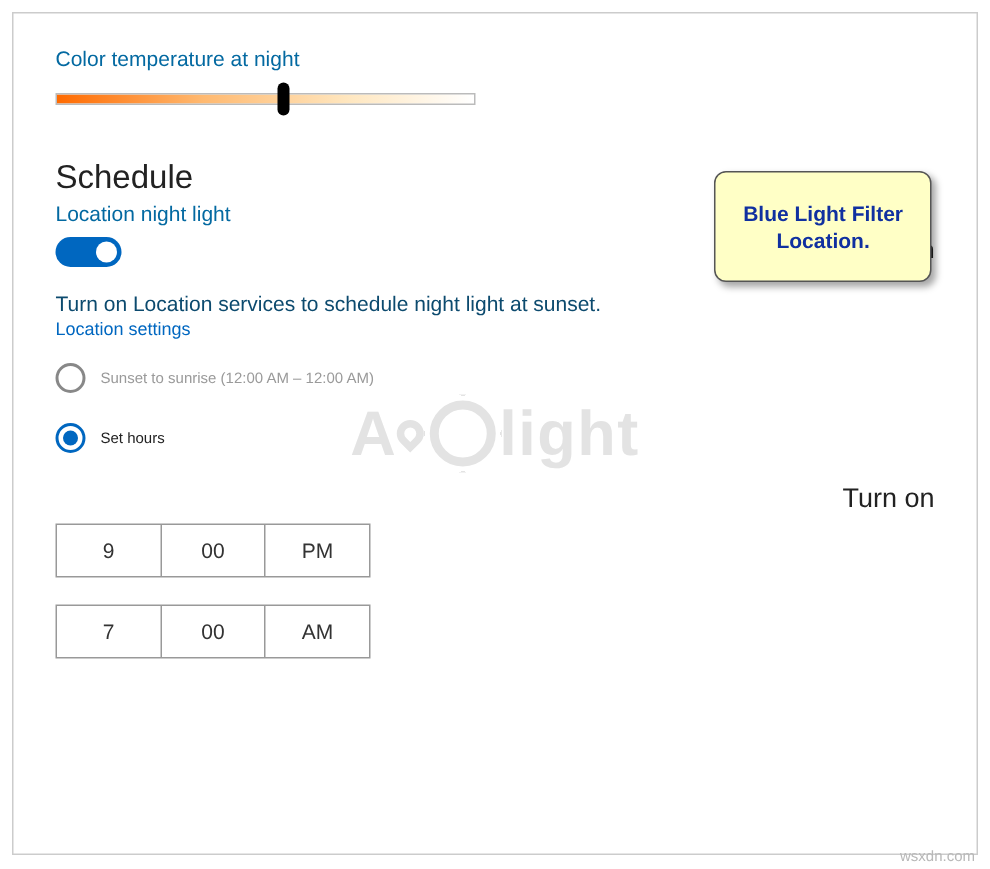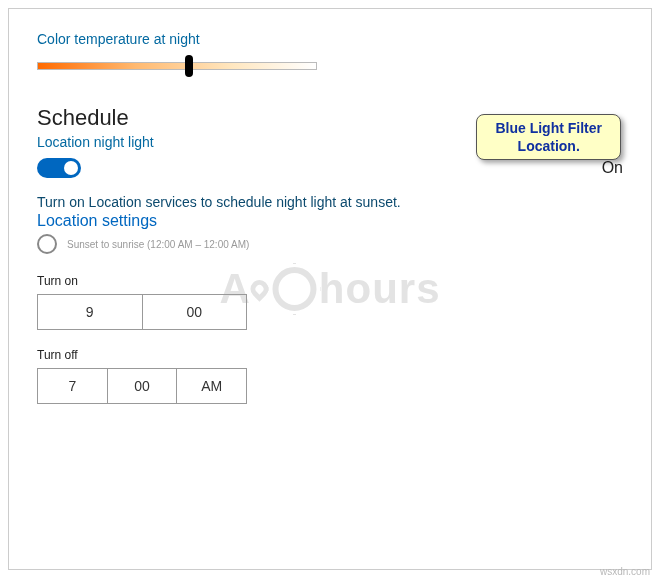--- a/index.html
+++ b/index.html
@@ -7,52 +7,52 @@
   .panel { border: 1px solid #ccc; margin: 8px; padding: 22px 28px; height: 562px; position: relative; }
   .label { font-size: 14px; color: #0369a1; margin-bottom: 8px; }
   .slider-wrap { position: relative; height: 22px; margin-bottom: 28px; width: 280px; }
   .slider-track { position: absolute; top: 7px; left: 0; width: 100%; height: 8px; border: 1px solid #bbb; background: linear-gradient(to right, #ff6a00 0%, #ffb970 35%, #ffe7c0 70%, #ffffff 100%); }
   .slider-thumb { position: absolute; top: 0; width: 8px; height: 22px; background: #000; border-radius: 4px; }
   h2.section { font-size: 22px; font-weight: 400; color: #222; margin-bottom: 3px; }
   .toggle-row { display: flex; align-items: center; gap: 10px; margin-bottom: 16px; justify-content: space-between; }
   .toggle { width: 44px; height: 20px; background: #0067c0; border-radius: 12px; position: relative; cursor: pointer; }
   .toggle-knob { position: absolute; right: 3px; top: 3px; width: 14px; height: 14px; background: #fff; border-radius: 50%; }
   .warn { color: #0c4a6e; font-size: 14px; margin-bottom: 2px; }
-  .link { color: #0067c0; font-size: 16px; margin-bottom: 4px; cursor: pointer; }
+  .link { color: #0067c0; font-size: 12px; margin-bottom: 16px; cursor: pointer; }
   .radio-row { display: flex; align-items: center; gap: 10px; margin-bottom: 20px; font-size: 10px; }
   .radio-outer { width: 20px; height: 20px; border: 2px solid #888; border-radius: 50%; display: inline-flex; align-items: center; justify-content: center; flex-shrink: 0; }
   .radio-outer.sel { border-color: #0067c0; }
   .radio-inner { width: 10px; height: 10px; background: #0067c0; border-radius: 50%; }
   .disabled { color: #9a9a9a; }
-  .field-label { font-size: 12px; margin-bottom: 6px; }
+  .field-label { font-size: 18px; margin-bottom: 6px; text-align: right; }
   .time-box { display: flex; border: 1px solid #999; width: 210px; height: 36px; margin-bottom: 18px; }
   .time-cell { flex: 1; display: flex; align-items: center; justify-content: center; font-size: 14px; color: #333; border-right: 1px solid #999; }
   .time-cell:last-child { border-right: none; }
-  .callout { position: absolute; top: 105px; right: 30px; background: #ffffc6; border: 1px solid #555; border-radius: 8px; padding: 4px 18px; font-size: 14px; font-weight: 700; color: #1030a0; text-align: center; box-shadow: 3px 3px 5px rgba(0,0,0,0.35); line-height: 1.3; }
+  .callout { position: absolute; top: 105px; right: 30px; background: #ffffc6; border: 1px solid #555; border-radius: 8px; padding: 18px 18px; font-size: 14px; font-weight: 700; color: #1030a0; text-align: center; box-shadow: 3px 3px 5px rgba(0,0,0,0.35); line-height: 1.3; }
   .watermark { position: absolute; left: 50%; top: 50%; transform: translate(-50%, -50%); font-size: 42px; font-weight: 700; color: #e3e3e3; letter-spacing: 1px; pointer-events: none; user-select: none; display: flex; align-items: center; z-index: -1; }
   .wm-gear { width: 44px; height: 44px; border: 6px solid #e3e3e3; border-radius: 50%; margin: 0 2px; position: relative; }
   .wm-gear::after { content: ""; position: absolute; inset: -10px; background:
      radial-gradient(circle at 50% -2px, #e3e3e3 3px, transparent 3px),
      radial-gradient(circle at 50% calc(100% + 2px), #e3e3e3 3px, transparent 3px),
      radial-gradient(circle at -2px 50%, #e3e3e3 3px, transparent 3px),
      radial-gradient(circle at calc(100% + 2px) 50%, #e3e3e3 3px, transparent 3px);
   }
   .wm-pin { width: 18px; height: 18px; border: 5px solid #e3e3e3; border-radius: 50% 50% 50% 0; transform: rotate(-45deg); margin-right: 2px; }
   .credit { position: absolute; right: 10px; bottom: 2px; font-size: 10px; color: #b8b8b8; text-align: center; }
 </style>
 </head>
 <body>
 
 <div class="panel">
 
   <div class="watermark">
     <span>A</span>
     <span class="wm-pin"></span>
     <span class="wm-gear"></span>
-    <span>hours</span>
+    <span>light</span>
   </div>
 
   <div class="label">Color temperature at night</div>
   <div class="slider-wrap">
     <div class="slider-track"></div>
     <div class="slider-thumb" id="thumb" style="left: 53%;"></div>
   </div>
 
   <h2 class="section">Schedule</h2>
 
@@ -65,28 +65,34 @@
   </div>
 
   <div class="warn">Turn on Location services to schedule night light at sunset.</div>
   <div class="link">Location settings</div>
 
   <div class="radio-row disabled">
     <span class="radio-outer"></span>
     <span>Sunset to sunrise (12:00 AM – 12:00 AM)</span>
   </div>
 
+  <div class="radio-row">
+    <span class="radio-outer sel">
+        <span class="radio-inner"></span>
+      </span>
+    <span>Set hours</span>
+  </div>
 
   <div class="field-label">Turn on</div>
   <div class="time-box">
     <div class="time-cell">9</div>
     <div class="time-cell">00</div>
+    <div class="time-cell">PM</div>
   </div>
 
-  <div class="field-label">Turn off</div>
   <div class="time-box">
     <div class="time-cell">7</div>
     <div class="time-cell">00</div>
     <div class="time-cell">AM</div>
   </div>
 
   <div class="callout">
     <div>Blue Light Filter</div>
     <div>Location.</div>
   </div>

